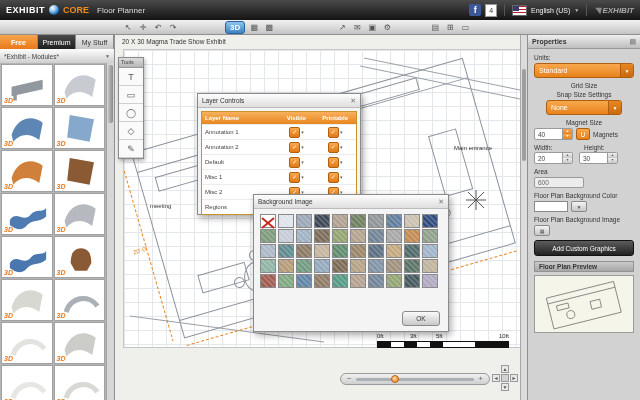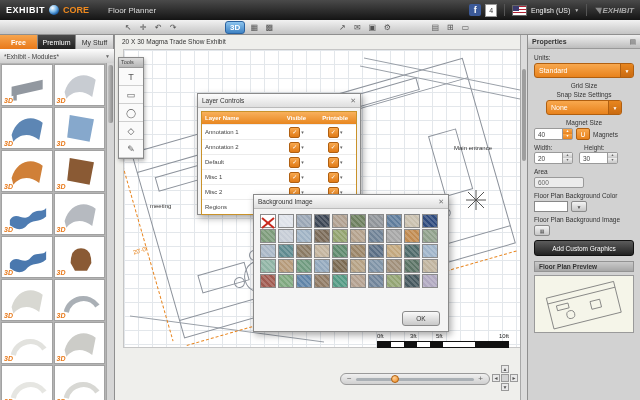--- a/index.html
+++ b/index.html
@@ -6,21 +6,21 @@
   .app{position:relative;width:640px;height:400px;overflow:hidden;background:#c0c0c0;
        font-family:"Liberation Sans",sans-serif;-webkit-font-smoothing:antialiased;}
 
   
   .top{position:absolute;top:0;left:0;width:640px;height:20px;box-sizing:border-box;
        background:linear-gradient(#4a4a4a,#141414);display:flex;align-items:center;padding:0 6px;gap:4px;}
   .logo-ex{color:#fff;font-weight:bold;font-size:9px;letter-spacing:.5px;}
   .orb{width:10px;height:10px;border-radius:50%;
        background:radial-gradient(circle at 35% 30%,#fff,#7dbbec 40%,#1a5fa8 72%,#0a3a70);}
   .logo-core{color:#f08a1e;font-weight:bold;font-size:9px;}
-  .app-title{color:#ddd;font-size:8px;margin-left:15px;}
+  .app-title{color:#ddd;font-size:8px;margin-left:4px;}
   .top-spacer{flex:1;}
   .fb{width:12px;height:12px;background:#3b5998;color:#fff;font-size:9px;font-weight:bold;
       display:flex;align-items:center;justify-content:center;border-radius:2px;}
   .fb-count{background:#fff;color:#333;font-size:7px;padding:0 3px;height:11px;line-height:11px;border:1px solid #999;}
   .flag{width:13px;height:9px;border:1px solid #666;
         background:linear-gradient(#3c3b6e,#3c3b6e) 0 0/6px 5px no-repeat,
                    repeating-linear-gradient(#b22234 0 1.5px,#fff 1.5px 3px);}
   .lang{color:#eee;font-size:7px;}
   .tiny-caret{color:#bbb;font-size:5px;}
   .hsep{width:1px;height:12px;background:#555;margin:0 3px;}

